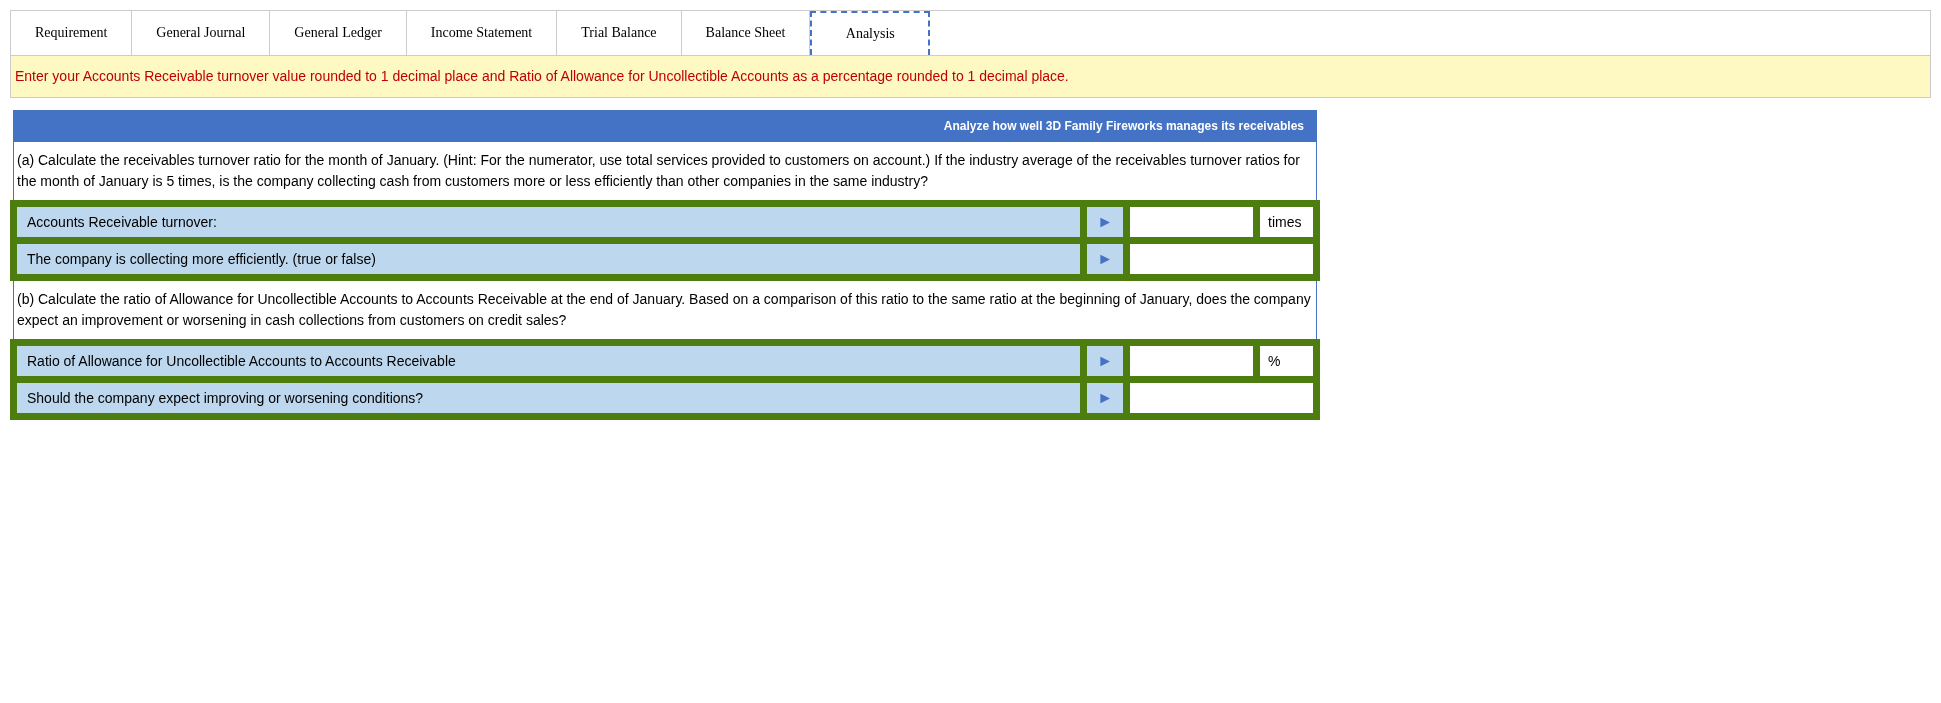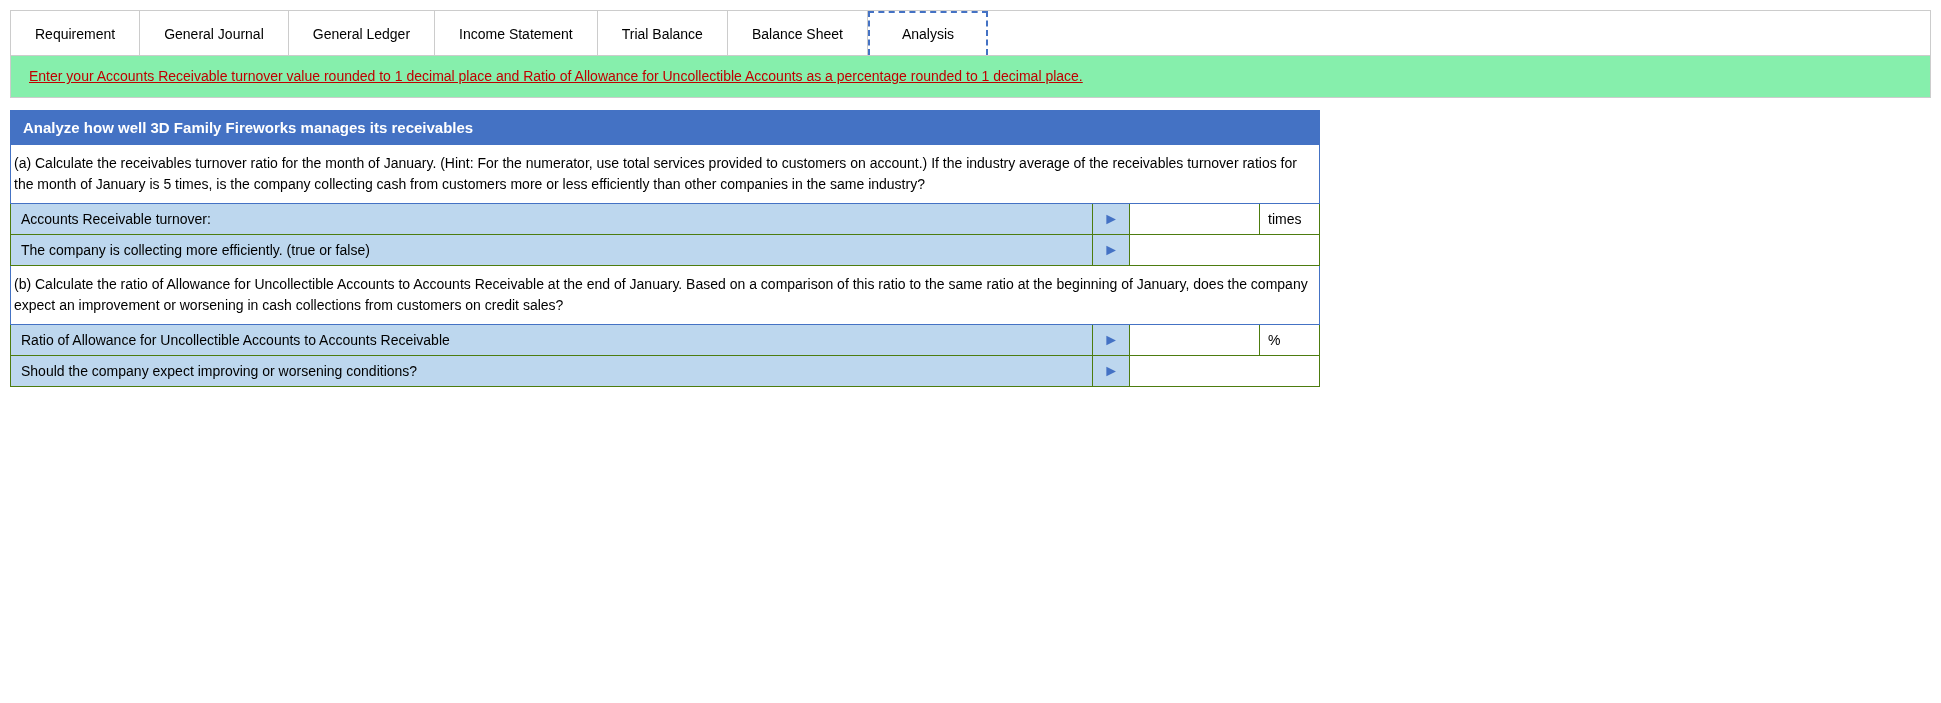--- a/index.html
+++ b/index.html
@@ -19,66 +19,66 @@
       border-bottom: none;
     }
     .tab {
       border-right: 1px solid #ccc;
       padding: 12px 24px;
       text-align: center;
       cursor: pointer;
       background: #fff;
       min-width: 120px;
       display: flex;
-      align-items: flex-end;
+      align-items: center;
       justify-content: center;
       line-height: 1.3;
+      font-family: Liberation Serif, serif;
     }
     .tab:last-child {
       border-right: none;
     }
     .tab.active {
       border: 2px dashed #4472C4;
       border-bottom: none;
       background: #fff;
     }
     .instruction-box {
-      background: #86efac;
+      background: #fef9c3;
       border: 1px solid #ccc;
-      padding: 10px 18px;
+      padding: 10px 4px;
       color: #c00000;
       font-size: 14px;
       line-height: 1.5;
       margin-bottom: 12px;
-      text-decoration: underline;
     }
     .main-table {
       border-collapse: collapse;
       width: 100%;
       max-width: 1310px;
       border: 1px solid #4472C4;
     }
     .header-row td {
       background: #4472C4;
       color: #fff;
       font-weight: bold;
-      text-align: left;
+      text-align: right;
       padding: 8px 12px;
-      font-size: 15px;
+      font-size: 12px;
     }
     .question-row td {
       background: #fff;
       padding: 8px 3px;
       border: 1px solid #4472C4;
       vertical-align: top;
       line-height: 1.5;
     }
     .input-row td {
       background: #bdd7ee;
-      border: 1px solid #4d7c0f;
+      border: 7px solid #4d7c0f;
       padding: 6px 10px;
       vertical-align: middle;
     }
     .input-row td.label-cell {
       background: #bdd7ee;
       font-size: 14px;
     }
     .input-row td.input-cell {
       background: #fff;
       width: 130px;

